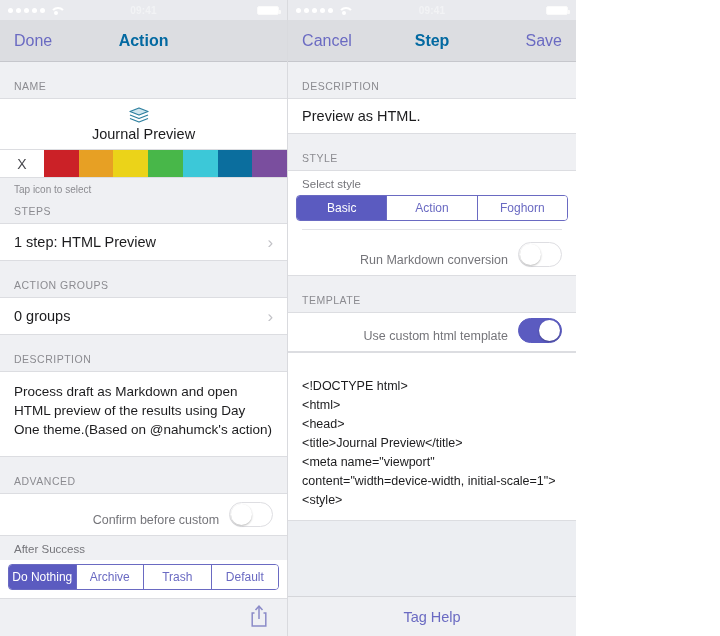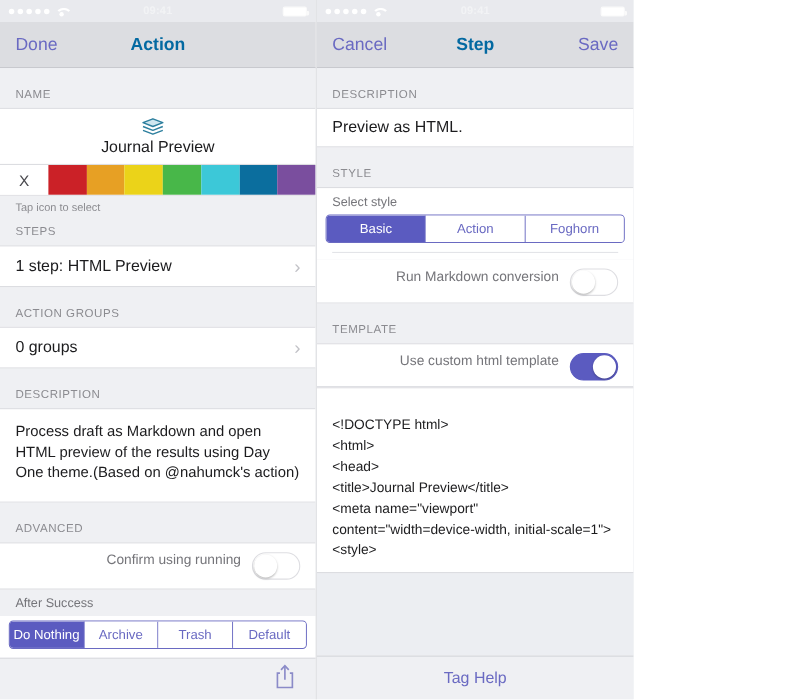--- a/index.html
+++ b/index.html
@@ -121,21 +121,21 @@
 
   .desc-cell {
     background: #ffffff; padding: 10px 14px 14px 14px;
     border-top: 1px solid #dcdde1; border-bottom: 1px solid #dcdde1;
     min-height: 86px;
   }
   .desc-text { font-size: 13.5px; color: #1c1c1e; line-height: 1.42; }
 
   
   .toggle-row {
-    background: #ffffff; display: flex; align-items: flex-start;
+    background: #ffffff; display: flex; align-items: flex-end;
     justify-content: flex-end; gap: 10px;
     padding: 8px 14px; min-height: 40px;
     border-top: 1px solid #dcdde1; border-bottom: 1px solid #dcdde1;
   }
   .toggle-label { font-size: 12.5px; color: #75757a; }
   .switch {
     width: 44px; height: 25px; border-radius: 13px;
     background: #ffffff; border: 1px solid #dedee2;
     position: relative; flex: 0 0 auto;
   }
@@ -270,21 +270,21 @@
         <span class="chevron">›</span>
       </div>
 
       <div class="section-header">DESCRIPTION</div>
       <div class="desc-cell">
         <div class="desc-text">Process draft as Markdown and open HTML preview of the results using Day One theme.(Based on @nahumck's action)</div>
       </div>
 
       <div class="section-header">ADVANCED</div>
       <div class="toggle-row">
-        <span class="toggle-label">Confirm using running</span>
+        <span class="toggle-label">Confirm before custom</span>
         <span class="switch">
             <span class="knob"></span>
           </span>
       </div>
 
       <div class="sub-label">After Success</div>
       <div class="seg-wrap-left">
         <div class="segmented">
           <div class="seg active">Do Nothing</div>
           <div class="seg">Archive</div>

